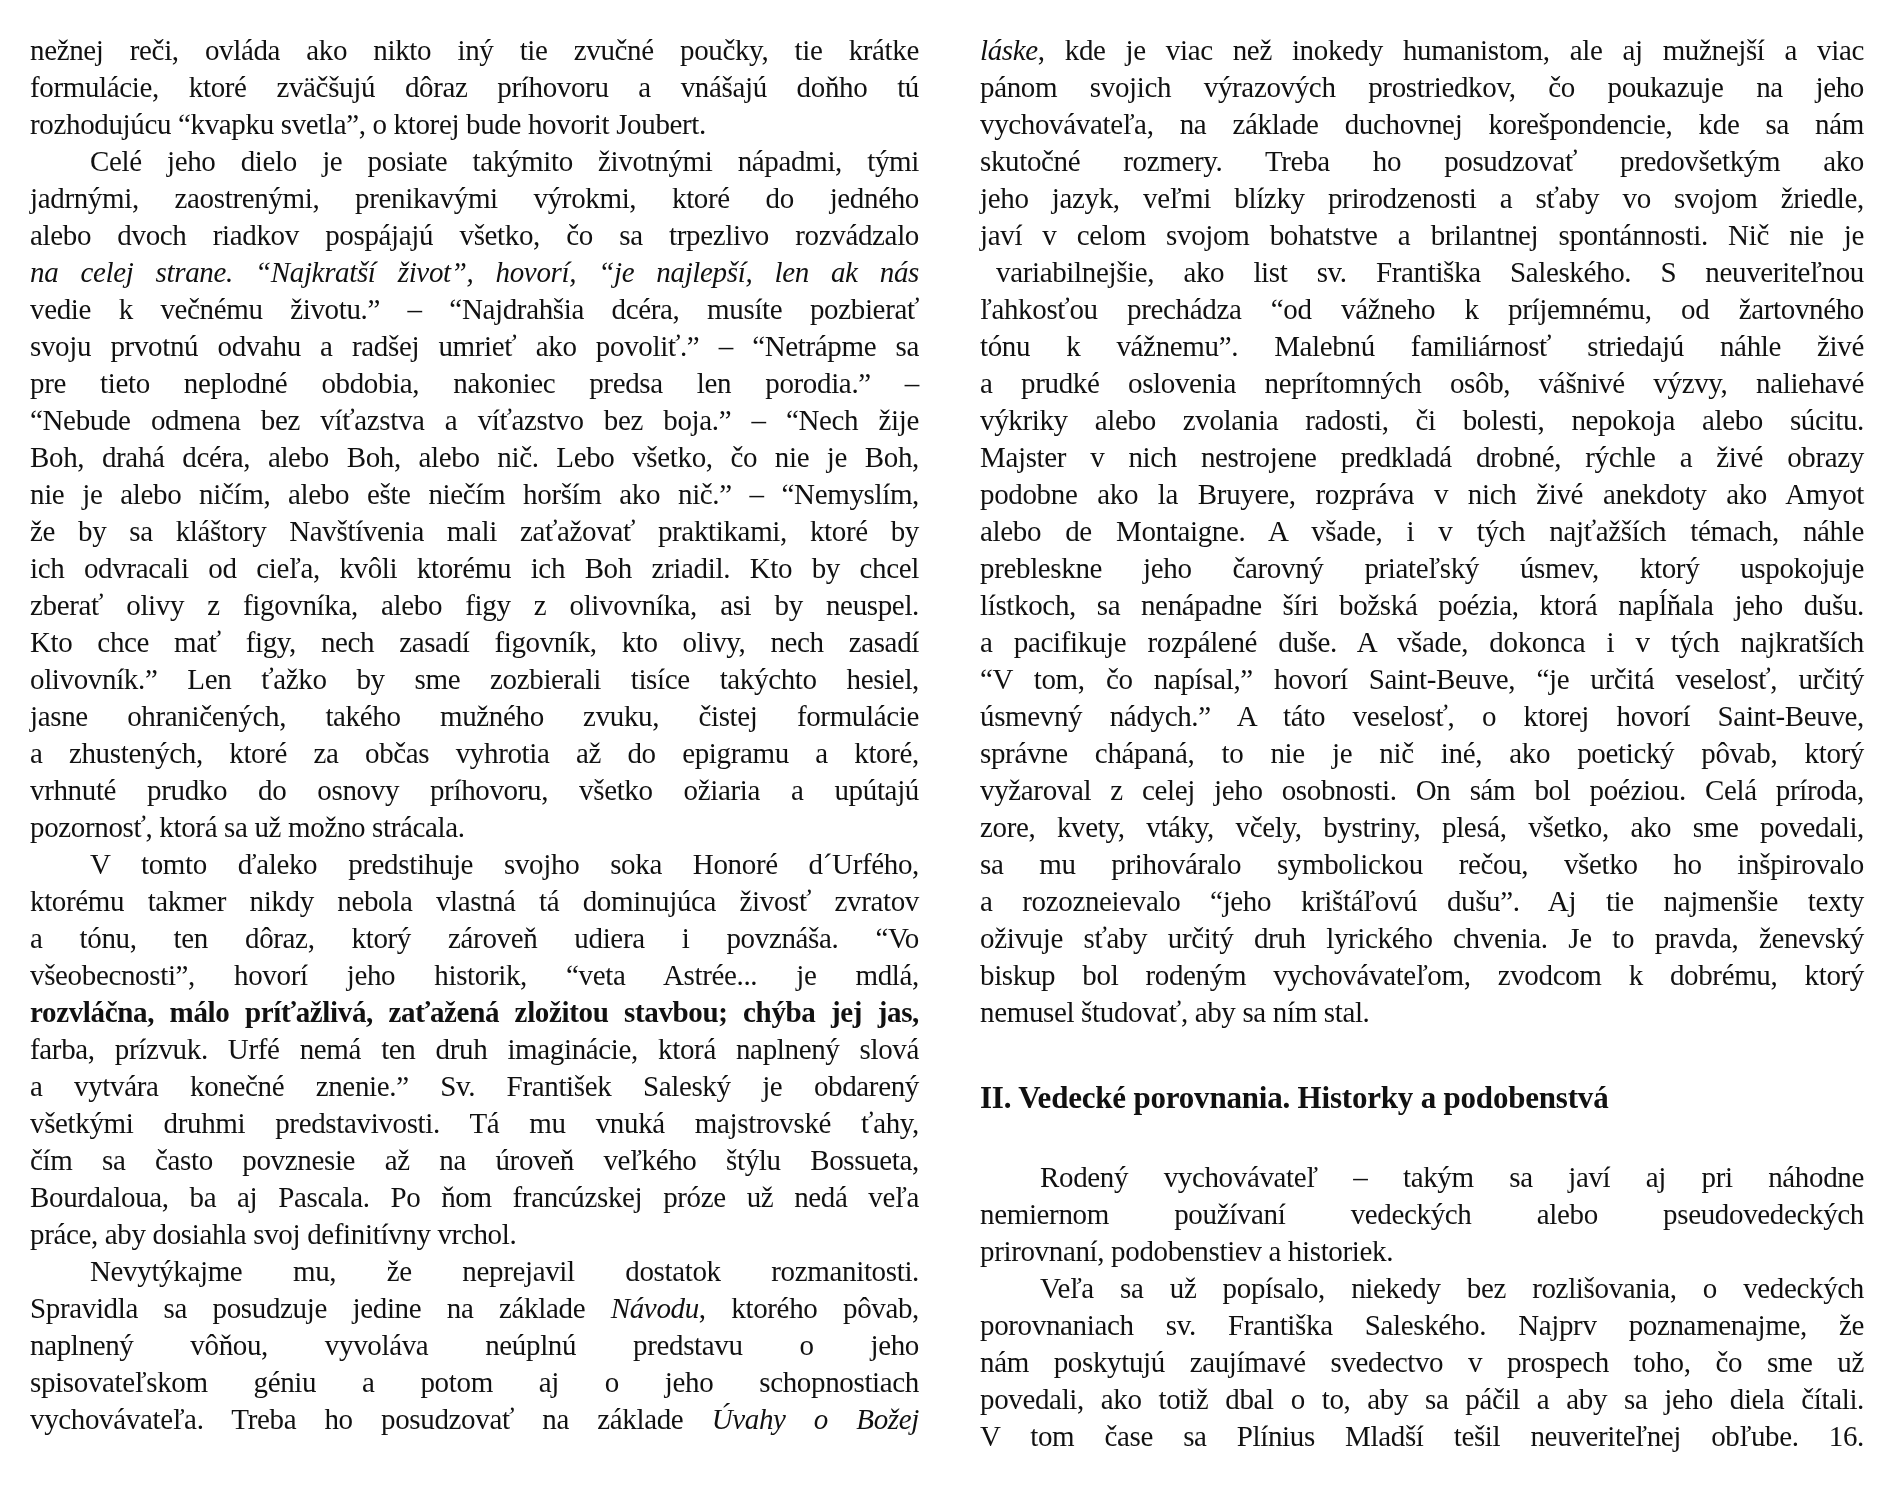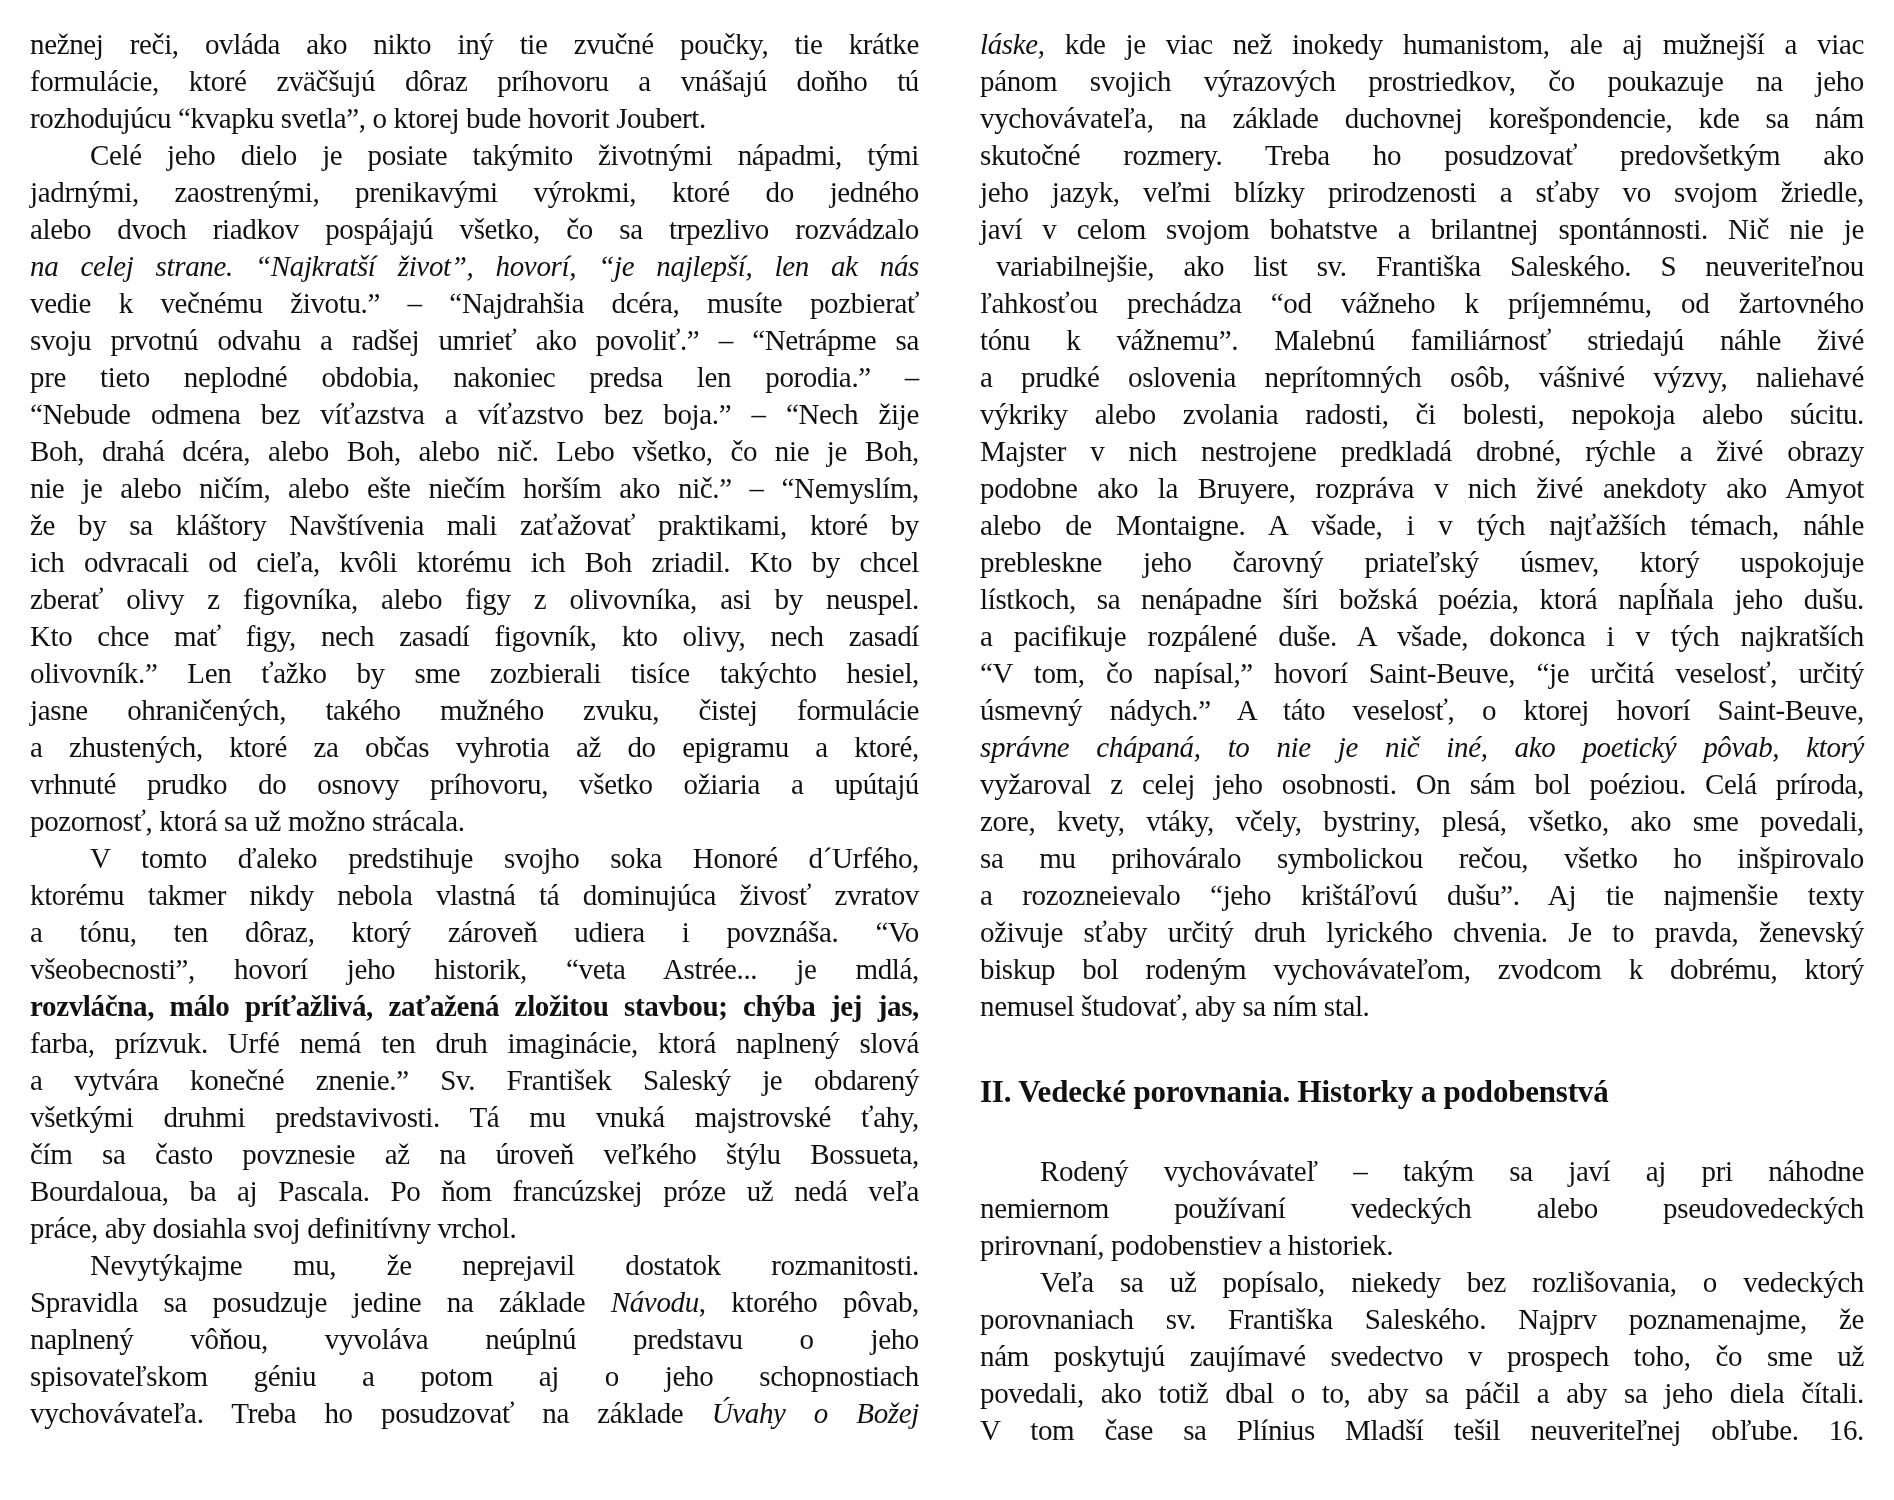--- a/index.html
+++ b/index.html
@@ -1,21 +1,21 @@
 <!DOCTYPE html>
 <html><head>
 <meta charset="utf-8">
 <style>
   html, body { margin: 0; padding: 0; background: #ffffff; }
   body {
     width: 1894px; height: 1500px; position: relative; overflow: hidden;
     font-family: "Liberation Serif", "DejaVu Serif", serif;
     color: #111111;
   }
-  .col { position: absolute; top: 26px; }
+  .col { position: absolute; top: 32px; }
   .col-left { left: 30px; width: 889px; }
   .col-right { left: 980px; width: 884px; }
   .line {
     display: block; height: 37px; line-height: 37px;
     font-size: 29px; white-space: nowrap;
     text-align: justify; text-align-last: justify;
     letter-spacing: -0.35px;
     transform-origin: left center;
   }
   .line.last { text-align-last: left; }
@@ -94,21 +94,21 @@
         <span class="line" style="display: block;">a prudké oslovenia neprítomných osôb, vášnivé výzvy, naliehavé</span>
         <span class="line" style="display: block;">výkriky alebo zvolania radosti, či bolesti, nepokoja alebo súcitu.</span>
         <span class="line" style="display: block;">Majster v nich nestrojene predkladá drobné, rýchle a živé obrazy</span>
         <span class="line" style="display: block;">podobne ako la Bruyere, rozpráva v nich živé anekdoty ako Amyot</span>
         <span class="line" style="display: block;">alebo de Montaigne. A všade, i v tých najťažších témach, náhle</span>
         <span class="line" style="display: block;">prebleskne jeho čarovný priateľský úsmev, ktorý uspokojuje</span>
         <span class="line" style="display: block;">lístkoch, sa nenápadne šíri božská poézia, ktorá napĺňala jeho dušu.</span>
         <span class="line" style="display: block;">a pacifikuje rozpálené duše. A všade, dokonca i v tých najkratších</span>
         <span class="line" style="display: block;">“V tom, čo napísal,” hovorí Saint-Beuve, “je určitá veselosť, určitý</span>
         <span class="line" style="display: block;">úsmevný nádych.” A táto veselosť, o ktorej hovorí Saint-Beuve,</span>
-        <span class="line" style="display: block; font-style: italic;">správne chápaná, to nie je nič iné, ako poetický pôvab, ktorý</span>
+        <span class="line" style="display: block;">správne chápaná, to nie je nič iné, ako poetický pôvab, ktorý</span>
         <span class="line" style="display: block;">vyžaroval z celej jeho osobnosti. On sám bol poéziou. Celá príroda,</span>
         <span class="line" style="display: block;">zore, kvety, vtáky, včely, bystriny, plesá, všetko, ako sme povedali,</span>
         <span class="line" style="display: block;">sa mu prihováralo symbolickou rečou, všetko ho inšpirovalo</span>
         <span class="line" style="display: block;">a rozozneievalo “jeho krištáľovú dušu”. Aj tie najmenšie texty</span>
         <span class="line" style="display: block;">oživuje sťaby určitý druh lyrického chvenia. Je to pravda, ženevský</span>
         <span class="line" style="display: block;">biskup bol rodeným vychovávateľom, zvodcom k dobrému, ktorý</span>
         <span class="line last" style="display: block;">nemusel študovať, aby sa ním stal.</span>
       </div>
     </div>
   <div class="heading">II. Vedecké porovnania. Historky a podobenstvá</div>

